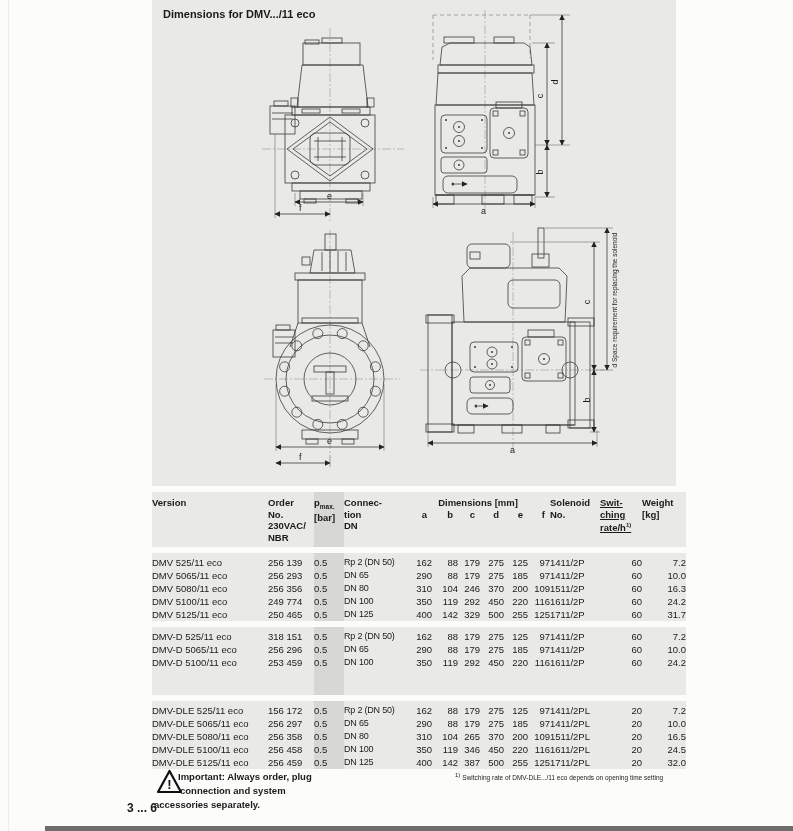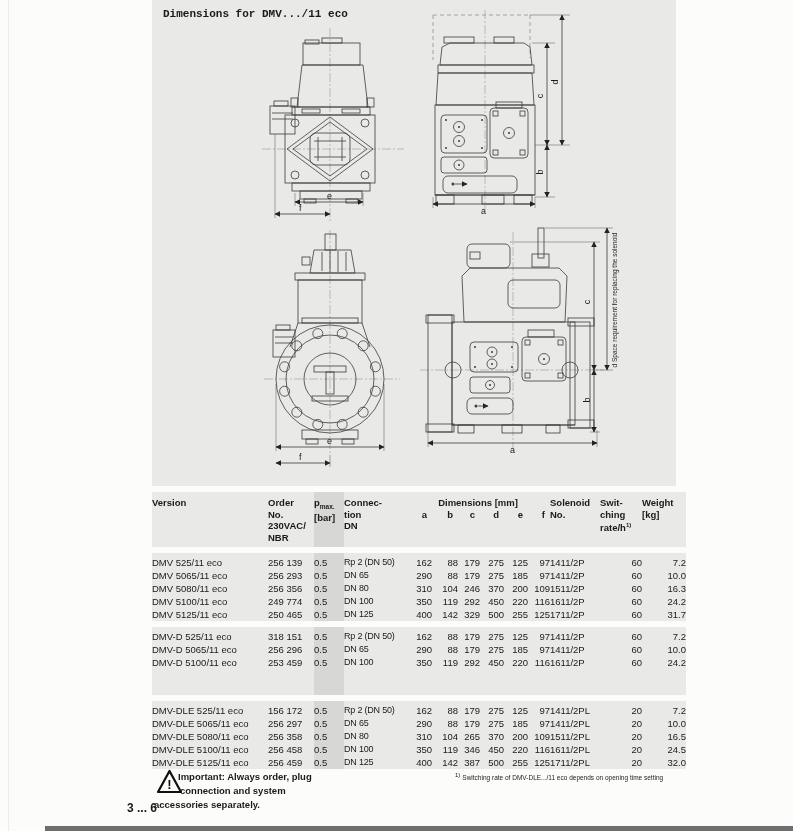--- a/index.html
+++ b/index.html
@@ -4,21 +4,21 @@
 <style>
   html,body{margin:0;padding:0;}
   body{
     width:793px;height:831px;position:relative;overflow:hidden;
     background:#fcfcfb;color:#1a1a1a;
     font-family:"Liberation Sans","DejaVu Sans",sans-serif;
   }
   .edge-line{position:absolute;left:8px;top:0;width:1px;height:831px;background:#ececea;}
   
   .panel-drawings{position:absolute;left:152px;top:0;width:524px;height:486px;background:#e9e9e7;}
-  .page-title{position:absolute;left:11px;top:8px;font-size:11px;font-weight:bold;font-family:Liberation Mono, monospace;}
+  .page-title{position:absolute;left:11px;top:8px;font-size:11px;font-weight:bold;}
   .panel-drawings svg{position:absolute;left:0;top:0;}
   
   .tblock{position:absolute;left:152px;width:534px;background:#e9e9e7;}
   .tblock-header{top:492px;height:55px;}
   .tblock-g0{top:553px;height:68px;}
   .tblock-g1{top:627px;height:68px;}
   .tblock-g2{top:701px;height:68px;}
   .pstripe{position:absolute;left:162px;top:0;width:30px;height:100%;background:#d7d7d5;}
   .tblock table{position:relative;width:534px;table-layout:fixed;border-collapse:collapse;
     font-size:9.5px;color:#1a1a1a;}
@@ -32,21 +32,21 @@
   .col-sol{padding-left:8px;}
   .col-rate{text-align:right;padding-right:4px;}
   .col-weight{text-align:right;padding-right:6px;}
   
   .tblock th{vertical-align:top;text-align:left;font-weight:bold;font-size:9.5px;line-height:11.5px;padding-top:5px;}
   .th-version{padding-left:8px;}
   .th-order{padding-left:2px;}
   .th-p{padding-left:6px;}
   .th-conn{padding-left:8px;}
   .th-sol{padding-left:8px;margin-top:28px;}
-  .th-rate{padding-left:1px;}
+  .th-rate{padding-left:1px;text-decoration:underline;}
   .th-weight{padding-left:0;}
   .th-p sub{font-size:6.5px;}
   .th-rate sup,.fn sup{font-size:6px;vertical-align:super;}
   .dim-title{text-align:center;}
   .dim-letters{display:flex;}
   .dim-letters span{display:block;text-align:right;padding-right:5px;box-sizing:border-box;}
   .dl-a,.dl-b{width:26px;} .dl-c,.dl-f{width:22px;} .dl-d,.dl-e{width:24px;}
   
   .fn{position:absolute;left:455px;top:771px;width:235px;font-size:6.5px;line-height:8px;color:#222;}
   .fn span{margin-left:2px;}

